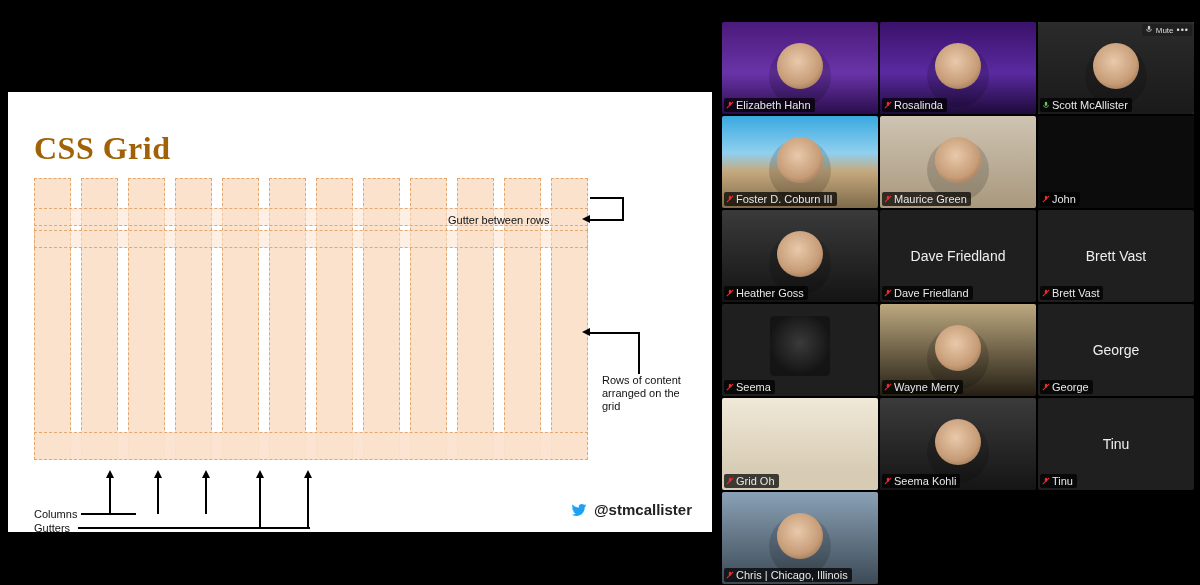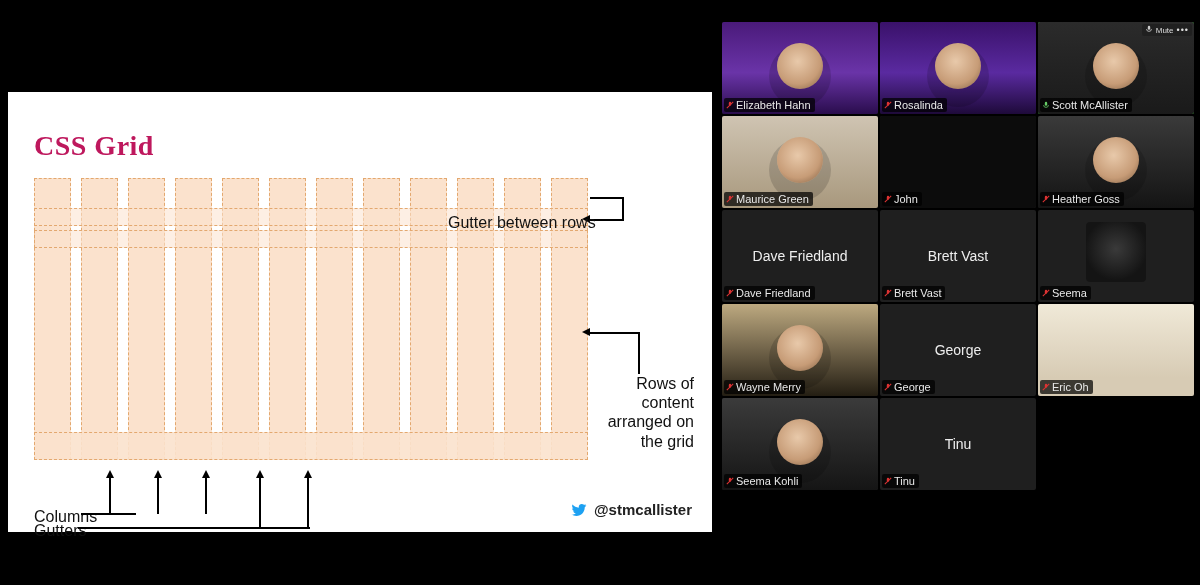--- a/index.html
+++ b/index.html
@@ -11,23 +11,23 @@
     position: absolute;
     left: 8px; top: 92px;
     width: 704px; height: 440px;
     background: #fff;
   }
   .slide-title {
     position: absolute;
     left: 26px; top: 38px;
     font-family: Georgia, 'Times New Roman', serif;
     font-weight: 800;
-    font-size: 28px;
+    font-size: 32px;
     letter-spacing: 0.5px;
-    color: #be185d;
+    color: #a16207;
   }
   
   .diag {
     position: absolute;
     left: 26px; top: 86px;
     width: 560px; height: 282px;
   }
   .col {
     position: absolute;
     top: 0; bottom: 0;
@@ -52,21 +52,21 @@
 
   .footerband {
     position: absolute;
     left: 0; right: 6px;
     bottom: 0;
     height: 28px;
     border: 1px dashed #e3a86f;
     background: rgba(251,226,205,0.9);
   }
 
-  .annot { position: absolute; font-size: 16px; color: #111; text-align: right; }
+  .annot { position: absolute; font-size: 11px; color: #111; }
   .annot.gutter-rows { left: 440px; top: 122px; }
   .annot.rows-content { left: 594px; top: 282px; width: 92px; line-height: 1.2; }
   .annot.columns { left: 26px; top: 416px; }
   .annot.gutters { left: 26px; top: 430px; }
 
   
   .arrow { position: absolute; background: #000; }
   .arrow.h { height: 2px; }
   .arrow.v { width: 2px; }
   .arrowhead {
@@ -269,20 +269,33 @@
         <span class="mic">
             <svg viewBox="0 0 10 10">
               <rect x="3.5" y="1" width="3" height="5" rx="1.5" fill="#6c6"></rect>
               <path d="M2 5a3 3 0 0 0 6 0" stroke="#6c6" stroke-width="1" fill="none"></path>
             </svg>
           </span>
         <span>Scott McAllister</span>
       </div>
     </div>
 
+    <div class="tile">
+      <div class="vid beach"></div>
+        <div class="face"></div>
+      <div class="label">
+        <span class="mic">
+            <svg viewBox="0 0 10 10">
+              <path d="M5 1a1.5 1.5 0 0 1 1.5 1.5v2A1.5 1.5 0 0 1 3.5 4.5v-2A1.5 1.5 0 0 1 5 1z" fill="#d33"></path>
+              <line x1="1" y1="9" x2="9" y2="1" stroke="#d33" stroke-width="1.3"></line>
+            </svg>
+          </span>
+        <span>Foster D. Coburn III</span>
+      </div>
+    </div>
 
     <div class="tile">
       <div class="vid livingroom"></div>
         <div class="face"></div>
       <div class="label">
         <span class="mic">
             <svg viewBox="0 0 10 10">
               <path d="M5 1a1.5 1.5 0 0 1 1.5 1.5v2A1.5 1.5 0 0 1 3.5 4.5v-2A1.5 1.5 0 0 1 5 1z" fill="#d33"></path>
               <line x1="1" y1="9" x2="9" y2="1" stroke="#d33" stroke-width="1.3"></line>
             </svg>
@@ -388,21 +401,21 @@
 
     <div class="tile">
       <div class="vid truck"></div>
       <div class="label">
         <span class="mic">
             <svg viewBox="0 0 10 10">
               <path d="M5 1a1.5 1.5 0 0 1 1.5 1.5v2A1.5 1.5 0 0 1 3.5 4.5v-2A1.5 1.5 0 0 1 5 1z" fill="#d33"></path>
               <line x1="1" y1="9" x2="9" y2="1" stroke="#d33" stroke-width="1.3"></line>
             </svg>
           </span>
-        <span>Eric Oh</span>
+        <span>Grid Oh</span>
       </div>
     </div>
 
     <div class="tile">
       <div class="vid car"></div>
         <div class="face"></div>
       <div class="label">
         <span class="mic">
             <svg viewBox="0 0 10 10">
               <path d="M5 1a1.5 1.5 0 0 1 1.5 1.5v2A1.5 1.5 0 0 1 3.5 4.5v-2A1.5 1.5 0 0 1 5 1z" fill="#d33"></path>
@@ -419,15 +432,28 @@
         <span class="mic">
             <svg viewBox="0 0 10 10">
               <path d="M5 1a1.5 1.5 0 0 1 1.5 1.5v2A1.5 1.5 0 0 1 3.5 4.5v-2A1.5 1.5 0 0 1 5 1z" fill="#d33"></path>
               <line x1="1" y1="9" x2="9" y2="1" stroke="#d33" stroke-width="1.3"></line>
             </svg>
           </span>
         <span>Tinu</span>
       </div>
     </div>
 
+    <div class="tile">
+      <div class="vid city"></div>
+        <div class="face"></div>
+      <div class="label">
+        <span class="mic">
+            <svg viewBox="0 0 10 10">
+              <path d="M5 1a1.5 1.5 0 0 1 1.5 1.5v2A1.5 1.5 0 0 1 3.5 4.5v-2A1.5 1.5 0 0 1 5 1z" fill="#d33"></path>
+              <line x1="1" y1="9" x2="9" y2="1" stroke="#d33" stroke-width="1.3"></line>
+            </svg>
+          </span>
+        <span>Chris | Chicago, Illinois</span>
+      </div>
+    </div>
 
   </div>
 </div>
 
 </body></html>

